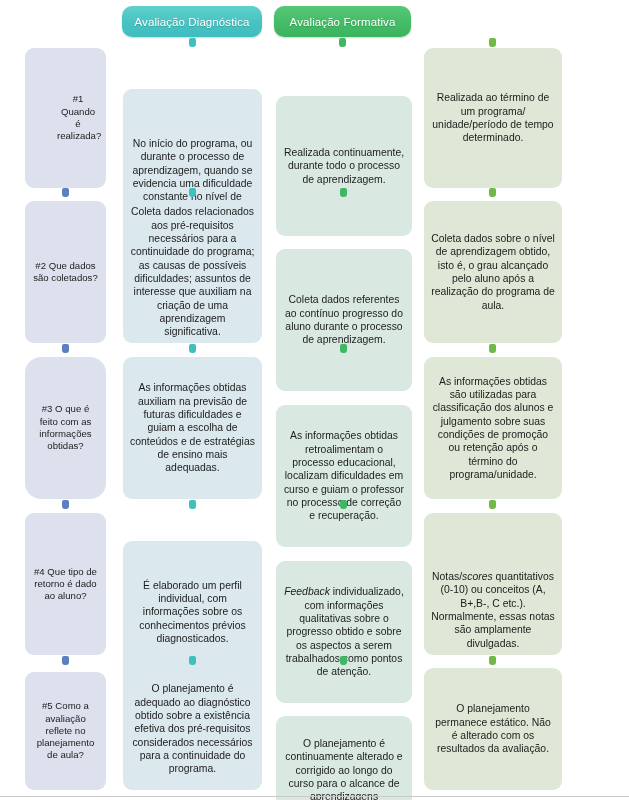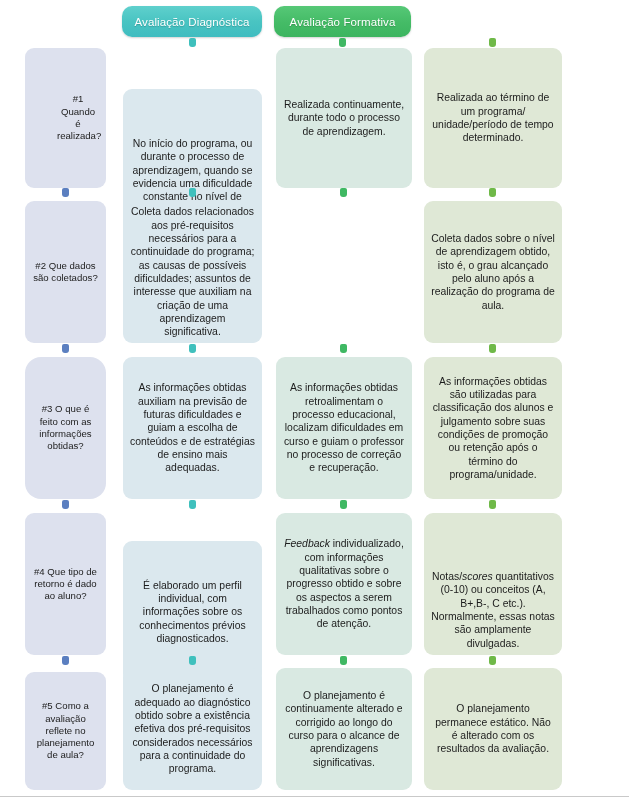--- a/index.html
+++ b/index.html
@@ -63,21 +63,21 @@
     line-height: 1.28;
     padding: 5px 7px;
   }
   .cell.c1 { background: #dde1ee; font-size: 9.6px; }
   .cell.c2 { background: #dbe8ee; font-size: 10.4px; }
   .cell.c3 { background: #d9e9e2; font-size: 10.4px; }
   .cell.c4 { background: #dfe8d6; font-size: 10.4px; }
 
   .cell.c1 { left: 25px;  width: 81px;  }
   .cell.c2 { left: 123px; width: 139px; }
-  .cell.c3 { left: 276px; width: 136px; }
+  .cell.c3 { left: 276px; width: 136px; margin-top: 48px; }
   .cell.c4 { left: 424px; width: 138px; }
 
   .txt { display: block; width: 100%; }
   .txt em { font-style: italic; }
 
   
   .baseline {
     position: absolute;
     left: 0; right: 0; bottom: 3px;
     height: 1px;
@@ -118,20 +118,23 @@
   <div class="dot c2" style="left:189px; top:188px;"></div>
   <div class="dot c3" style="left:340px; top:188px;"></div>
   <div class="dot c4" style="left:489px; top:188px;"></div>
 
   <div class="cell c1" style="top:201px; height:142px;">
     <span class="txt">#2
 Que dados são coletados?</span>
   </div>
   <div class="cell c2" style="top:201px; height:142px;">
     <span class="txt">Coleta dados relacionados aos pré-requisitos necessários para a continuidade do programa; as causas de possíveis dificuldades; assuntos de interesse que auxiliam na criação de uma aprendizagem significativa.</span>
+  </div>
+  <div class="cell c3" style="top:201px; height:142px;">
+    <span class="txt">Coleta dados referentes ao contínuo progresso do aluno durante o processo de aprendizagem.</span>
   </div>
   <div class="cell c4" style="top:201px; height:142px;">
     <span class="txt">Coleta dados sobre o nível de aprendizagem obtido, isto é, o grau alcançado pelo aluno após a realização do programa de aula.</span>
   </div>
 
   <div class="dot c1" style="left:62px;  top:344px;"></div>
   <div class="dot c2" style="left:189px; top:344px;"></div>
   <div class="dot c3" style="left:340px; top:344px;"></div>
   <div class="dot c4" style="left:489px; top:344px;"></div>
 

